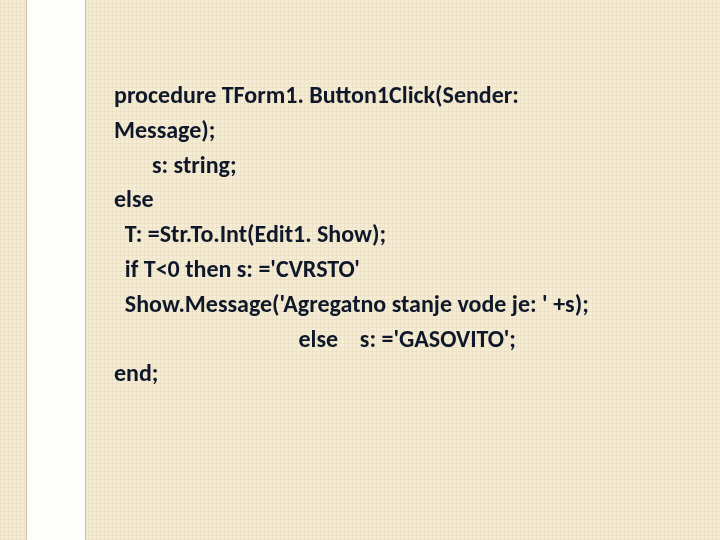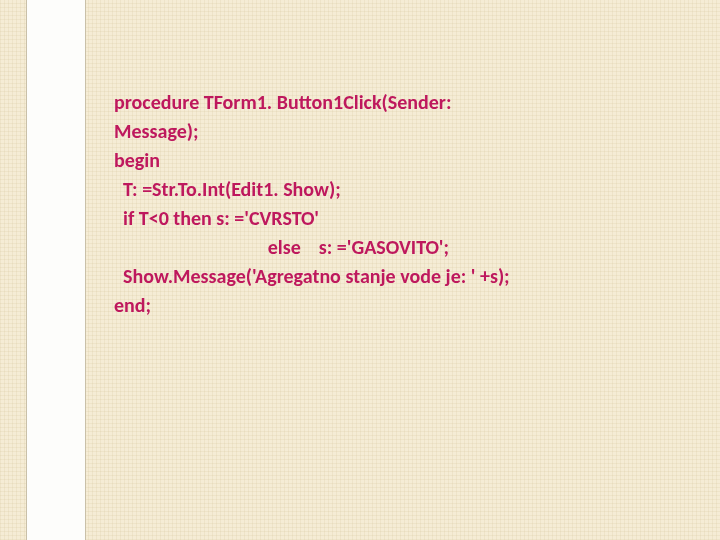--- a/index.html
+++ b/index.html
@@ -19,38 +19,39 @@
     top: 0;
     width: 60px;
     height: 540px;
     background: #fdfdfb;
     border-left: 1px solid #c9c0a8;
     border-right: 1px solid #c9c0a8;
   }
   .code-block {
     position: absolute;
     left: 114px;
-    top: 88px;
+    top: 78px;
     width: 580px;
-    color: #be185d;
-    font-size: 20px;
+    color: #0f172a;
+    font-size: 24px;
     font-weight: 700;
     line-height: 1.45;
   }
   .code-line {
     white-space: pre;
   }
 </style>
 </head>
 <body>
 
 <div class="stripe"></div>
 
 <div class="code-block">
   <div class="code-line">procedure TForm1. Button1Click(Sender:</div>
   <div class="code-line">Message);</div>
-  <div class="code-line">begin</div>
+  <div class="code-line">       s: string;</div>
+  <div class="code-line">else</div>
   <div class="code-line">  T: =Str.To.Int(Edit1. Show);</div>
   <div class="code-line">  if T&lt;0 then s: ='CVRSTO'</div>
+  <div class="code-line">  Show.Message('Agregatno stanje vode je: ' +s);</div>
   <div class="code-line">                                  else    s: ='GASOVITO';</div>
-  <div class="code-line">  Show.Message('Agregatno stanje vode je: ' +s);</div>
   <div class="code-line">end;</div>
 </div>
 
 </body></html>

